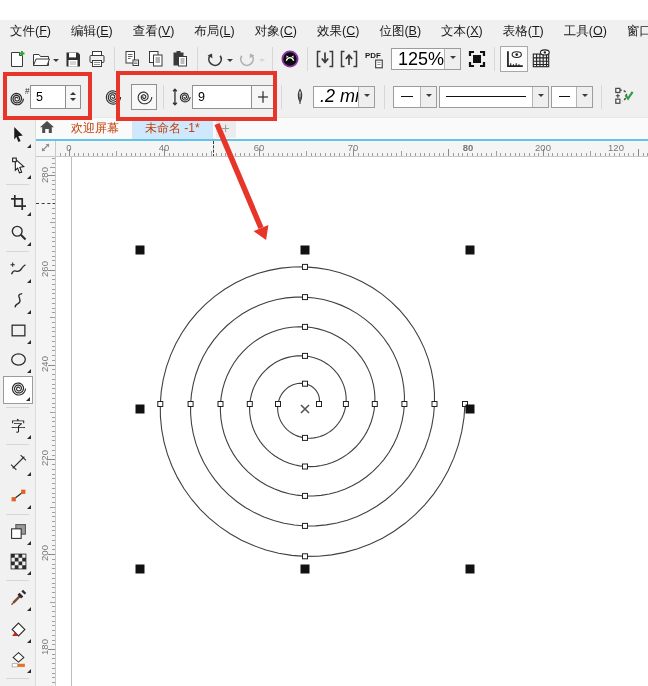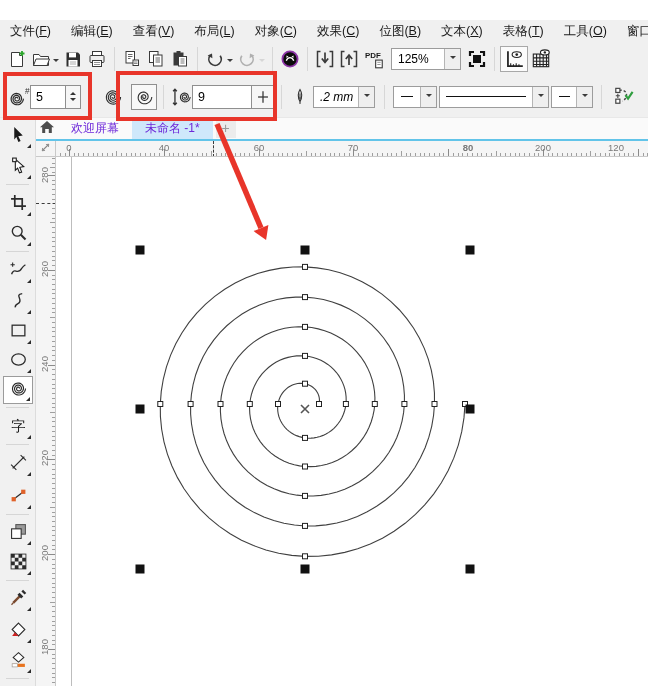--- a/index.html
+++ b/index.html
@@ -24,21 +24,21 @@
   .tbtn { height:26px; display:flex; align-items:center; justify-content:center; padding:0 2px; }
   .tbtn svg { display:block; }
   .tbtn.disabled { opacity:.35; }
   .tbtn.framed { border:1px solid #a8a8a8; background:#fbfbfb; }
   .caret { width:0; height:0; border:3.5px solid transparent; border-top-color:#3c3c3c;
     margin-left:2px; margin-top:6px; }
   .caret.dis { border-top-color:#a8a8a8; }
   .tsep { width:1px; height:24px; background:#d7d7d7; margin:0 5px; }
   .combo { display:flex; align-items:center; height:22px; border:1px solid #9c9c9c;
     background:#fff; margin:0 4px; }
-  .combo input { border:none; outline:none; height:20px; font-size:12px; padding-left:6px;
+  .combo input { border:none; outline:none; height:20px; font-size:18px; padding-left:6px;
     font-family:inherit; background:transparent; }
   .combo-btn { width:16px; height:20px; background:#efefef; border-left:1px solid #b5b5b5;
     display:flex; align-items:center; justify-content:center; }
   .combo-btn .caret { margin:0; }
 
   
   .propbar { position:absolute; left:0; top:76px; width:648px; height:42px; background:#f0f0f0;
     display:flex; align-items:center; padding-left:8px; border-bottom:1px solid #e8e8e8; }
   .pb-icon { display:flex; align-items:center; justify-content:center; }
   .num-input { height:24px; border:1px solid #8f8f8f; background:#fff; font-size:12.5px;
@@ -50,21 +50,21 @@
   .mode-btn { width:26px; height:26px; display:flex; align-items:center; justify-content:center; }
   .mode-btn.pressed { border:1px solid #8f8f8f; background:#f8f8f8; }
   .slider-btn { width:22px; height:24px; border:1px solid #8f8f8f; border-left:none; background:#f6f6f6;
     display:flex; align-items:center; justify-content:center; }
   .line-sample { height:1.5px; background:#111; }
 
   
   .tabbar { position:absolute; left:36px; top:118px; width:612px; height:21px; background:#fafafa;
     display:flex; align-items:center; }
   .home-btn { width:22px; height:21px; display:flex; align-items:center; justify-content:center; }
-  .tab { height:21px; line-height:21px; font-size:12px; color:#6d28d9; padding:0 13px; white-space:nowrap; }
+  .tab { height:21px; line-height:21px; font-size:12px; color:#c2410c; padding:0 13px; white-space:nowrap; }
   .tab.active { background:#cfe8fb; }
   .newtab-btn { width:20px; height:19px; margin-left:3px; background:#ececec; color:#9a9a9a;
     font-size:14px; line-height:19px; text-align:center; }
   .tabline { position:absolute; left:36px; top:139px; width:612px; height:2px; background:#62c4e9; }
 
   
   .toolbox { position:absolute; left:0; top:118px; width:36px; height:568px; background:#f1f1f1;
     border-right:1px solid #dcdcdc; overflow:hidden; }
   .tool { position:absolute; left:3px; width:30px; height:28px; display:flex; align-items:center;
     justify-content:center; }

